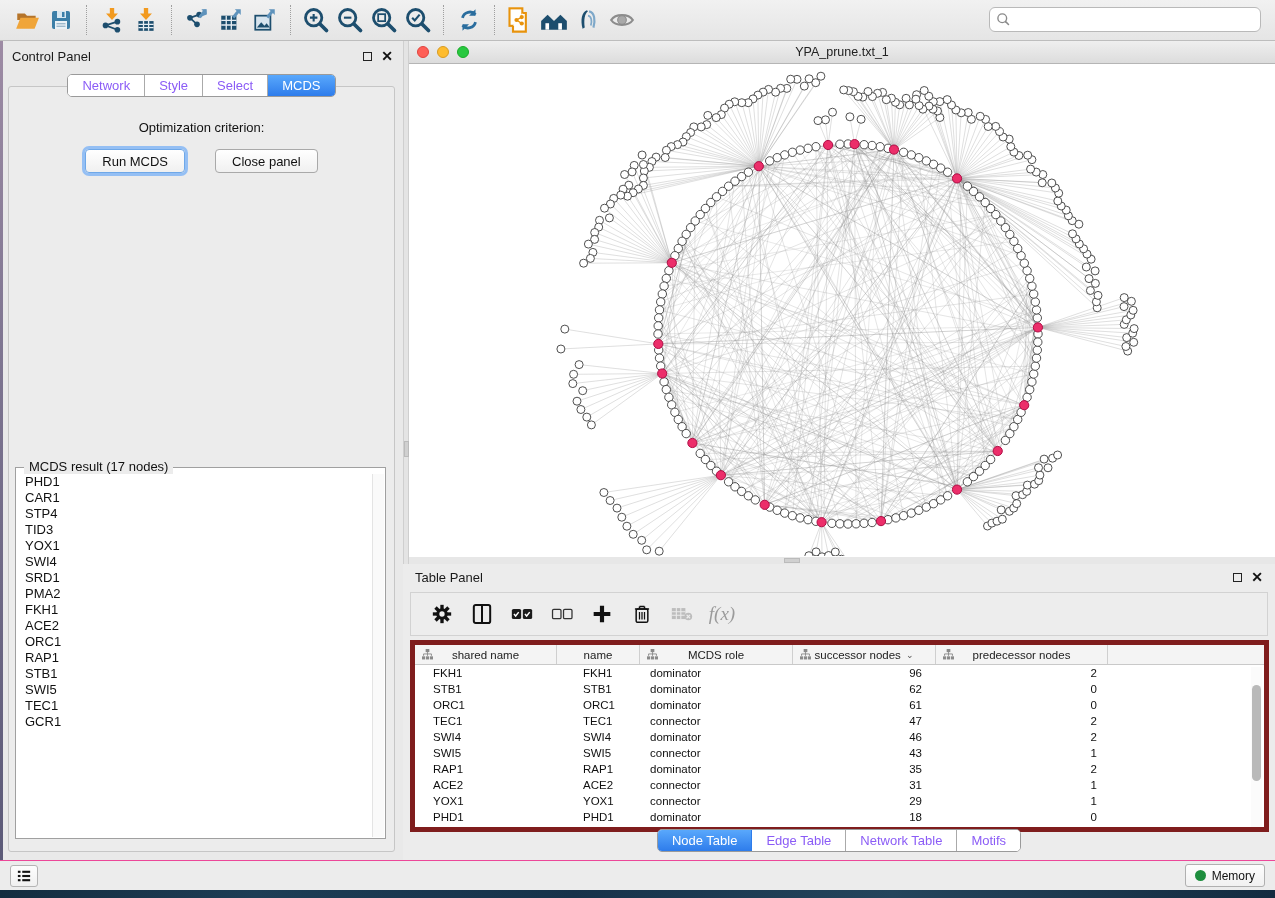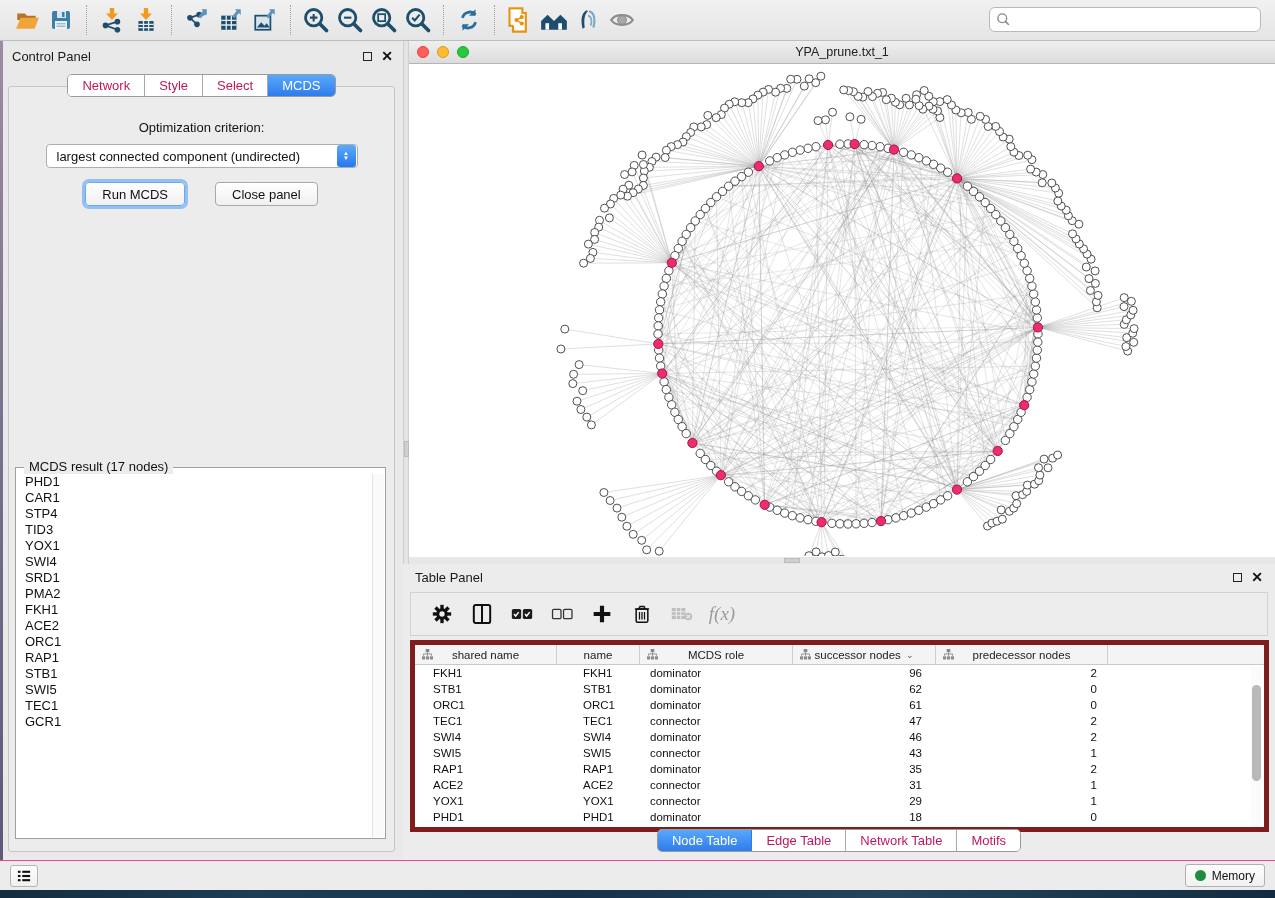--- a/index.html
+++ b/index.html
@@ -25,21 +25,21 @@
   .wallpaper-left { position:absolute; left:0; top:41px; width:3px; height:819px;
     background:linear-gradient(#9d8ba4,#7d7490 40%,#5c5a78); z-index:5; }
   .panel-titlebar { height:26px; display:flex; align-items:center; padding:4px 10px 0 12px; }
   .panel-title { font-size:13px; color:#1a1a1a; }
   .panel-wincontrols { margin-left:auto; display:flex; align-items:center; gap:9px; }
   .float-box { width:9px; height:9px; border:1.5px solid #222; background:transparent; }
   .close-x { font-size:14px; font-weight:700; color:#111; line-height:10px; }
 
   .seg-tabs { display:inline-flex; border:1px solid #9a9a9a; border-radius:5px; overflow:hidden;
     background:#fff; height:23px; }
-  .seg-tab { padding:3px 14px; font-size:13px; color:#be185d; background:#fff;
+  .seg-tab { padding:3px 14px; font-size:13px; color:#8b5cf6; background:#fff;
     border-right:1px solid #aaa; display:flex; align-items:center; }
   .seg-tab:last-child { border-right:none; }
   .seg-tab.active { background:linear-gradient(#59a8fc,#2e7ceb); color:#fff; border-right-color:#2e7ceb; }
   .cp-tabs-row { position:absolute; left:0; top:33px; width:403px; text-align:center; z-index:3; }
 
   .cp-content { position:absolute; left:8px; top:45px; width:387px; height:766px;
     background:#ececec; border:1px solid #c6c6c6; border-radius:3px; }
   .opt-label { text-align:center; margin-top:33px; font-size:13px; color:#111; }
   .dropdown { position:relative; margin:9px auto 0 auto; width:312px; height:24px; background:#fff;
     border:1px solid #adadad; border-radius:4px; display:flex; align-items:center; }
@@ -283,27 +283,20 @@
     <div class="cp-tabs-row">
       <span class="seg-tabs">
         <span class="seg-tab">Network</span>
         <span class="seg-tab">Style</span>
         <span class="seg-tab">Select</span>
         <span class="seg-tab active">MCDS</span>
       </span>
     </div>
     <div class="cp-content">
       <div class="opt-label">Optimization criterion:</div>
-      <div class="dropdown">
-        <span class="dropdown-value">largest connected component (undirected)</span>
-        <span class="dropdown-stepper">
-          <span>▲</span>
-            <span>▼</span>
-        </span>
-      </div>
       <div class="btn-row">
         <div class="mac-btn focused">Run MCDS</div>
         <div class="mac-btn">Close panel</div>
       </div>
       <div class="groupbox">
         <span class="groupbox-legend">MCDS result (17 nodes)</span>
         <div class="mcds-list">
             <div class="mcds-item">PHD1</div>
             <div class="mcds-item">CAR1</div>
             <div class="mcds-item">STP4</div>

